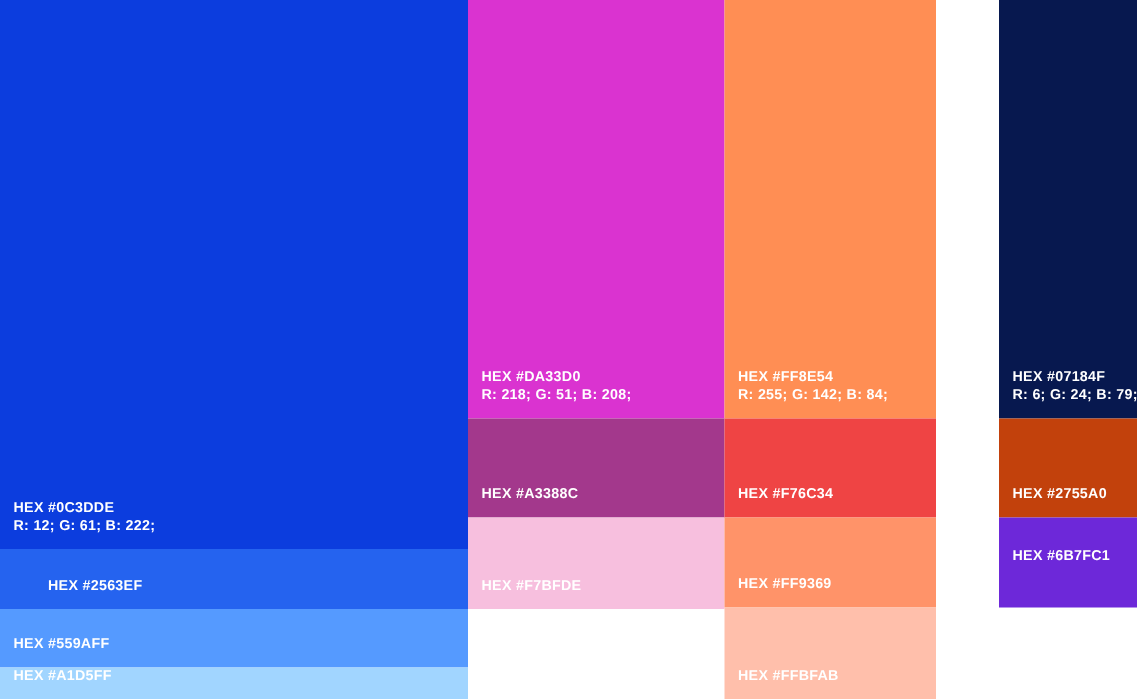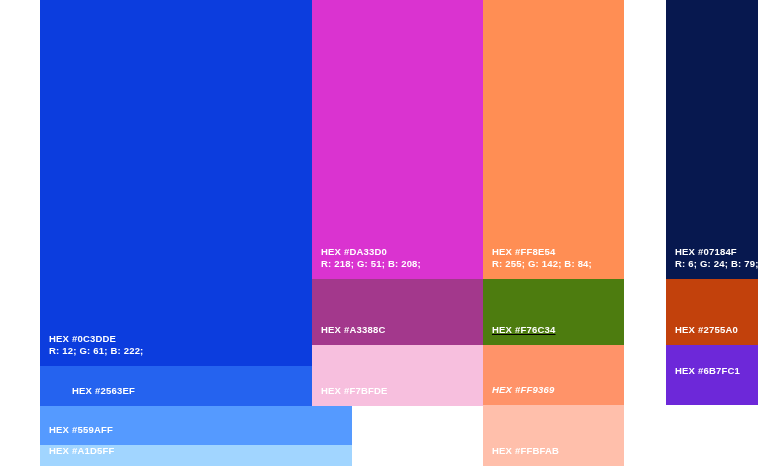--- a/index.html
+++ b/index.html
@@ -38,21 +38,21 @@
   .hex-label,
   .rgb-label {
     display: block;
     font-size: 9.5px;
     font-weight: bold;
     letter-spacing: 0.2px;
     white-space: nowrap;
     color: #ffffff;
   }
   
-  .col-1 { left: 0px;   width: 312px; margin-left: 40px; }
+  .col-1 { left: 0px;   width: 312px; }
   .col-2 { left: 312px; width: 171px; }
   .col-3 { left: 483px; width: 141px; }
   .col-4 { left: 654px; width: 104px; padding-left: 12px; }
 </style>
 </head>
 <body>
 
 <div id="palette">
     <div class="column col-1">
       <div class="swatch" style="background: rgb(12, 61, 222); height: 366px; flex: 0 0 366px;">
@@ -95,26 +95,26 @@
         </div>
       </div>
     </div>
     <div class="column col-3">
       <div class="swatch" style="background: rgb(255, 142, 84); height: 279px; flex: 0 0 279px;">
         <div class="swatch-labels">
           <span class="hex-label">HEX #FF8E54</span>
           <span class="rgb-label">R: 255; G: 142; B: 84;</span>
         </div>
       </div>
-      <div class="swatch" style="background: #4d7c0f; height: 66px; flex: 0 0 66px; text-decoration: underline;">
+      <div class="swatch" style="background: #ef4444; height: 66px; flex: 0 0 66px;">
         <div class="swatch-labels">
           <span class="hex-label">HEX #F76C34</span>
         </div>
       </div>
-      <div class="swatch" style="background: rgb(255, 147, 105); height: 60px; flex: 0 0 60px; font-style: italic;">
+      <div class="swatch" style="background: rgb(255, 147, 105); height: 60px; flex: 0 0 60px;">
         <div class="swatch-labels">
           <span class="hex-label">HEX #FF9369</span>
         </div>
       </div>
       <div class="swatch" style="background: rgb(255, 191, 171); height: 61px; flex: 0 0 61px;">
         <div class="swatch-labels">
           <span class="hex-label">HEX #FFBFAB</span>
         </div>
       </div>
     </div>

